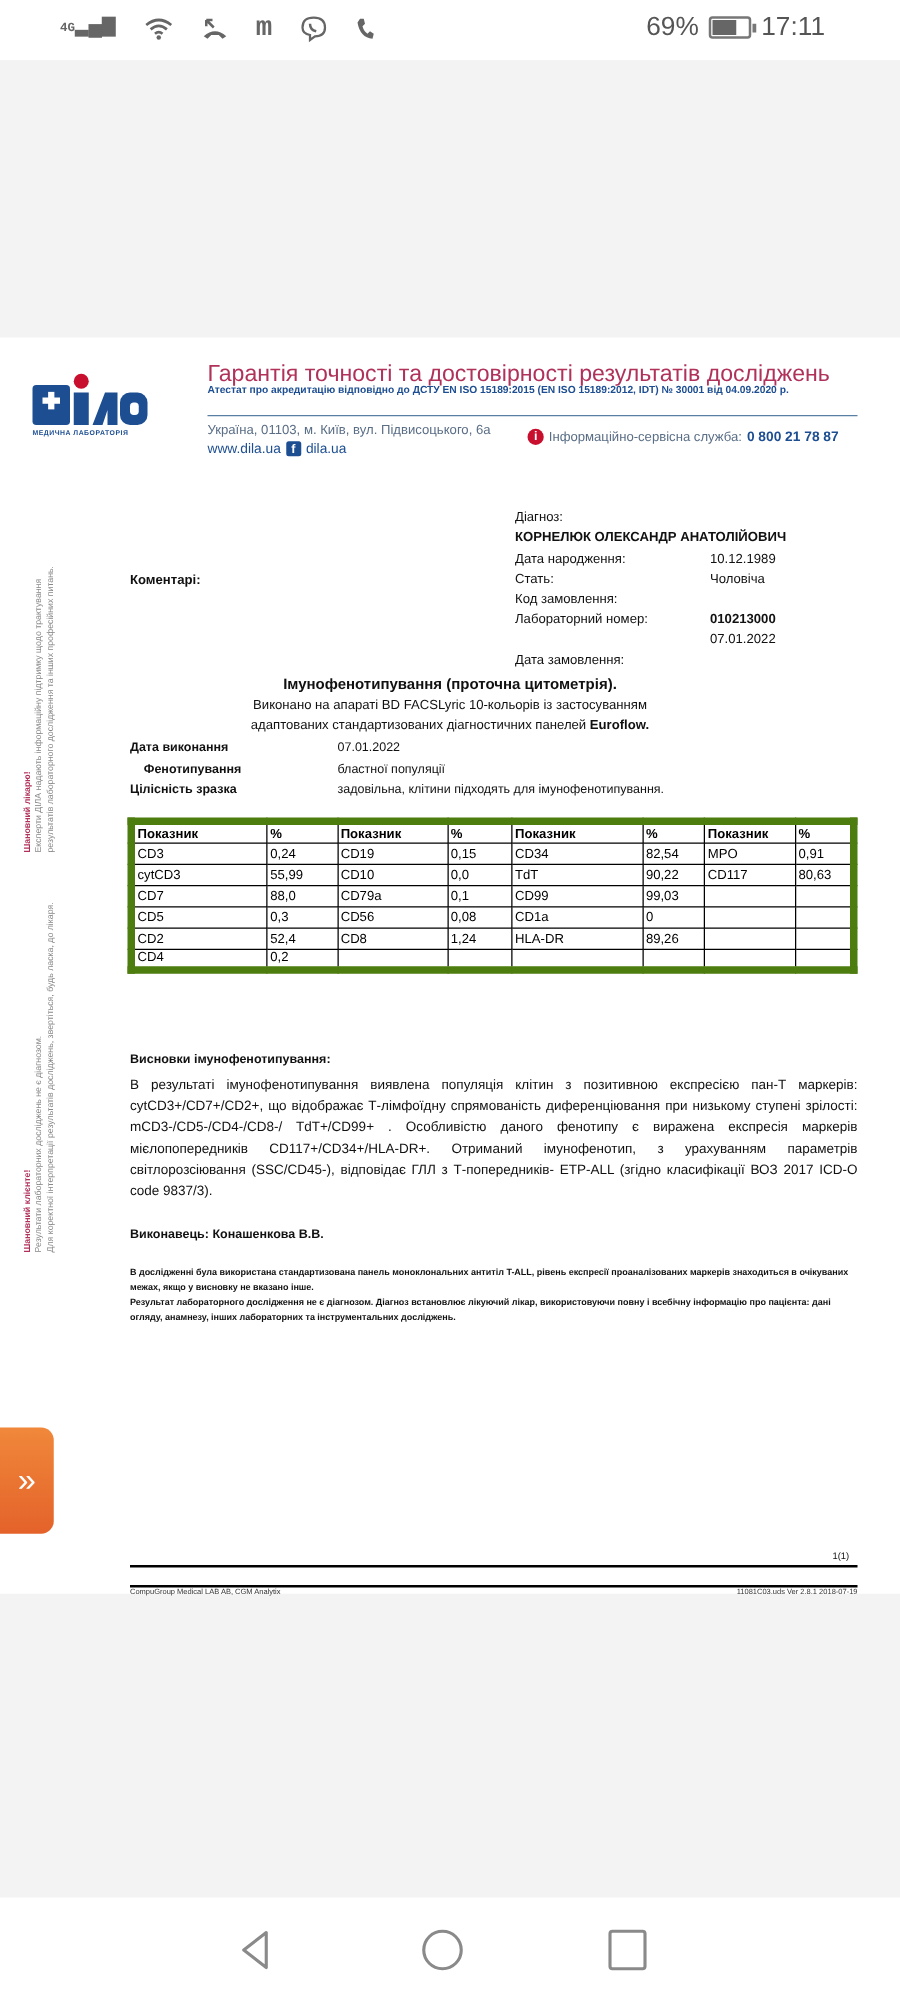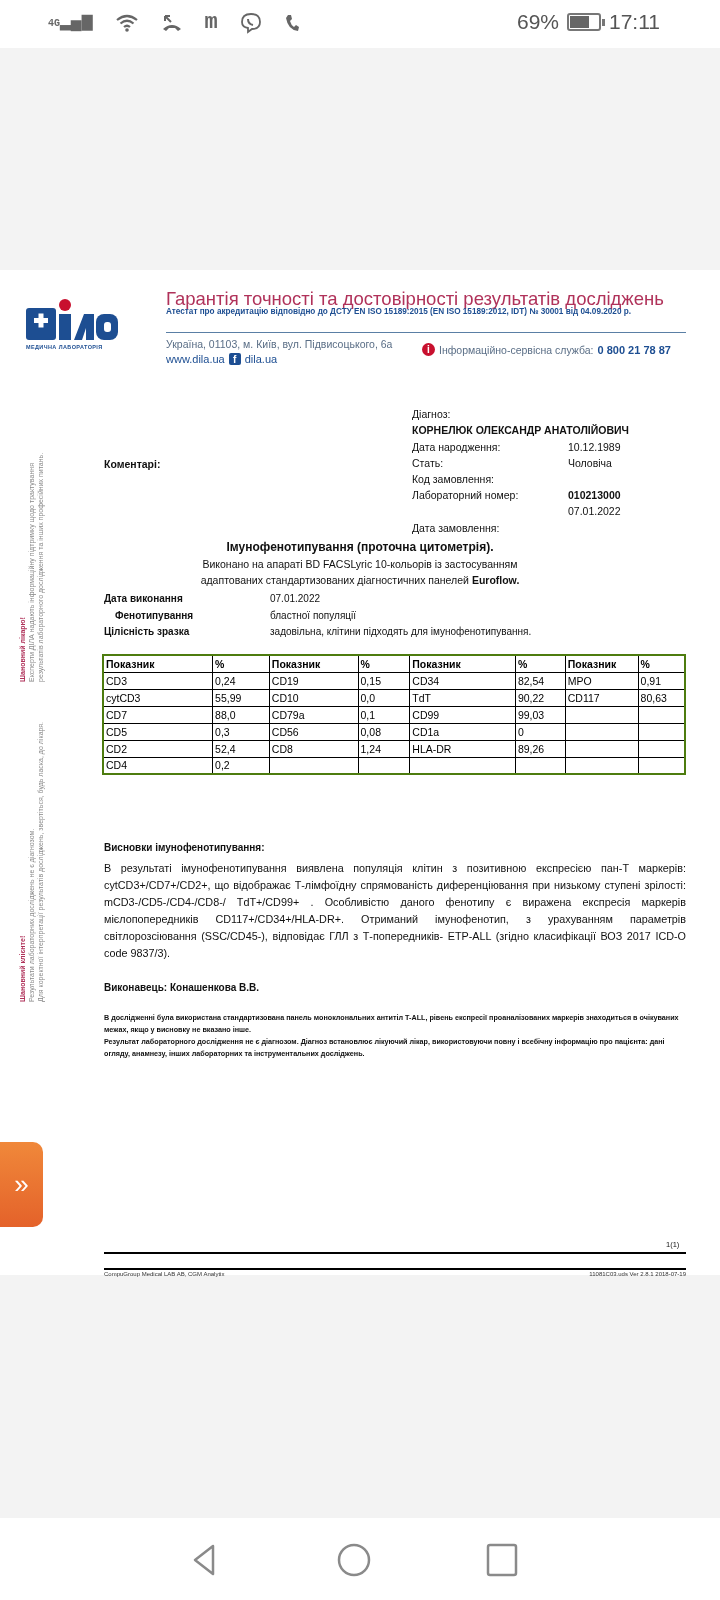--- a/index.html
+++ b/index.html
@@ -23,21 +23,21 @@
   .fb-icon { display: inline-block; width: 12px; height: 12px; background: #1d4e92; color: #fff; font-size: 10px; font-weight: bold; text-align: center; line-height: 13px; border-radius: 2px; }
   .hdr-info { position: absolute; left: 422px; top: 73px; font-size: 10.5px; color: #5a6e86; white-space: nowrap; display: flex; align-items: center; gap: 4px; }
   .info-icon { display: inline-block; width: 13px; height: 13px; background: #c8102e; color: #fff; font-size: 10px; font-weight: bold; text-align: center; line-height: 13px; border-radius: 50%; }
   .hdr-phone { color: #1d4e92; font-weight: bold; font-size: 11px; }
   .doc-title { position: absolute; left: 0; width: 720px; top: 104px; text-align: center; font-size: 13px; font-weight: bold; color: #000; }
   .side-note { position: absolute; font-size: 7px; color: #888; transform: rotate(-90deg); transform-origin: left top; white-space: nowrap; line-height: 9px; }
   .side-note b { color: #b0325a; }
   .txt { position: absolute; font-size: 10.5px; color: #111; white-space: nowrap; }
   .b { font-weight: bold; }
   .center { left: 0; width: 720px; text-align: center; }
-  table.res { position: absolute; left: 102px; top: 412px; width: 584px; border-collapse: collapse; border: 2px solid #4d7c0f; }
+  table.res { position: absolute; left: 102px; top: 412px; width: 584px; border-collapse: collapse; border: 6px solid #4d7c0f; }
   table.res td { border: 1.5px solid #000; font-size: 10.5px; height: 17px; padding: 0 2px; color: #000; white-space: nowrap; }
   table.res tr.head td { font-weight: bold; }
   .para { position: absolute; left: 104px; top: 590px; width: 582px; font-size: 10.8px; line-height: 17px; text-align: justify; color: #111; }
   .small { position: absolute; left: 104px; width: 584px; font-size: 7.2px; font-weight: bold; color: #111; line-height: 11.5px; }
   .rule { position: absolute; left: 104px; width: 582px; background: #000; }
   .footer-l { position: absolute; left: 104px; top: 1001px; font-size: 6px; color: #333; }
   .footer-r { position: absolute; right: 34px; top: 1001px; font-size: 6px; color: #333; }
   .side-tab { position: absolute; left: 0; top: 1142px; width: 43px; height: 85px; background: linear-gradient(180deg, #f0883a, #e4622a); border-radius: 0 10px 10px 0; color: #fff; font-size: 26px; display: flex; align-items: center; justify-content: center; }
   .navbar { position: absolute; left: 0; top: 1518px; width: 720px; height: 82px; background: #ffffff; }
   .nav-btn { position: absolute; top: 22px; width: 40px; height: 40px; }

